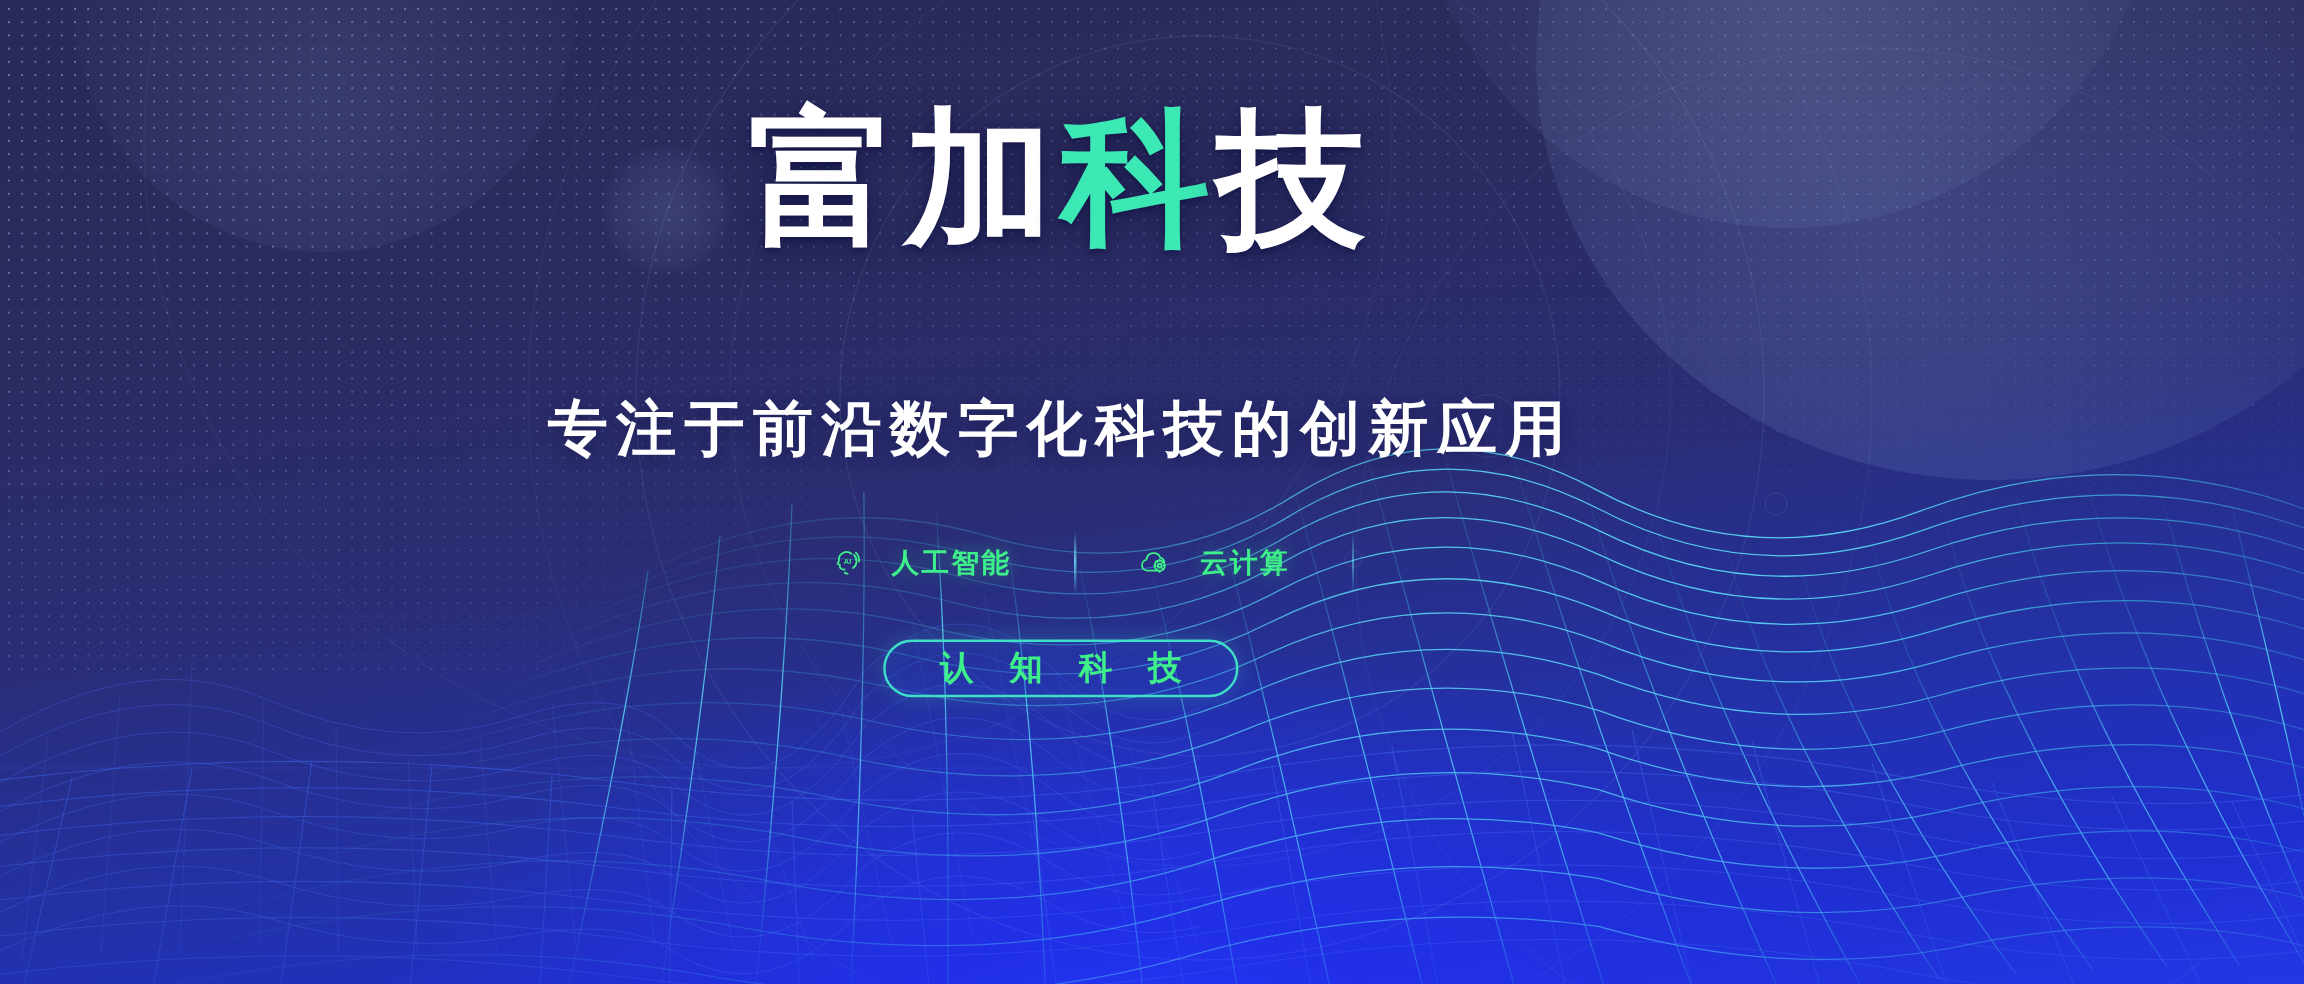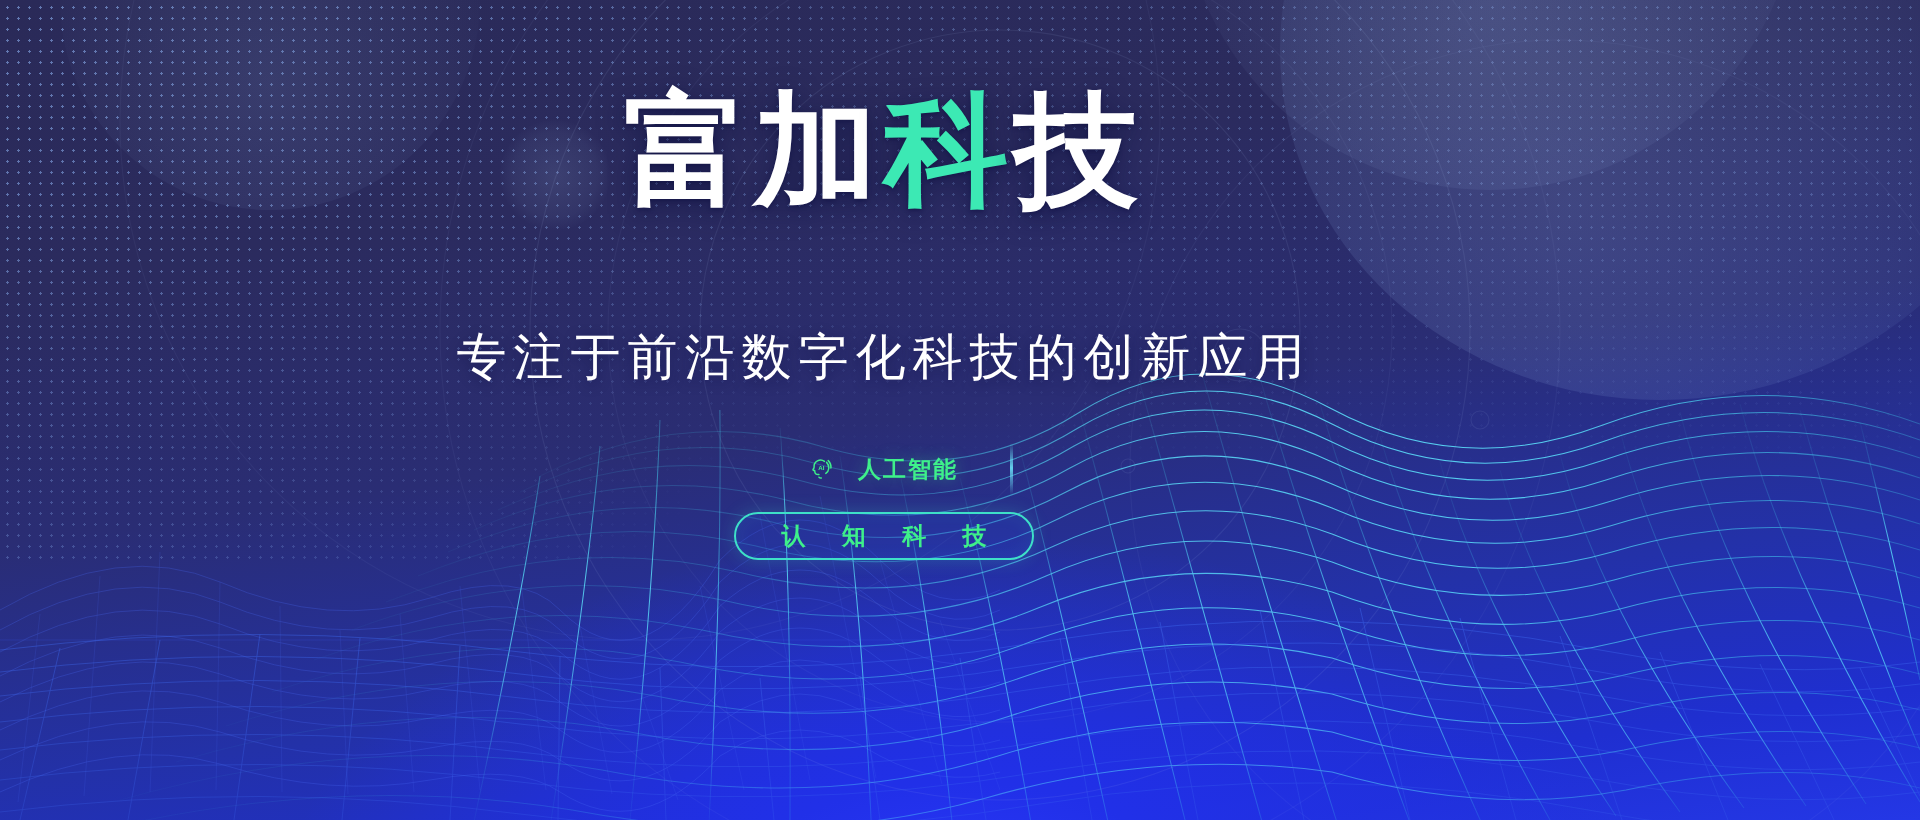--- a/index.html
+++ b/index.html
@@ -104,21 +104,21 @@
     letter-spacing: 6px;
     text-shadow: 0 6px 26px rgba(10,12,60,.55), 0 2px 4px rgba(10,12,60,.45);
     white-space: nowrap;
     position: relative;
   }
   .brand-title .accent { color: #3ce9b4; }
 
   .tagline {
     margin-top: 26px;
     font-size: 50px;
-    font-weight: 400;
+    font-weight: 700;
     color: #ffffff;
     letter-spacing: 7px;
     white-space: nowrap;
     text-shadow: 0 3px 14px rgba(10,12,60,.45);
   }
 
   .features {
     margin-top: 52px;
     display: flex;
     align-items: center;
@@ -147,40 +147,39 @@
     text-shadow: 0 0 16px rgba(62,240,138,.35);
   }
   .divider {
     width: 1px;
     height: 52px;
     background: linear-gradient(to bottom, rgba(90,230,255,0) 0%, rgba(110,235,255,.85) 48%, rgba(90,230,255,0) 100%);
     flex: 0 0 1px;
   }
 
   .cta {
-    margin-top: 17px;
+    margin-top: 38px;
     display: inline-flex;
     align-items: center;
     justify-content: center;
     min-width: 256px;
     height: 48px;
     padding: 0 34px;
     border: 2px solid #3ee0c8;
     border-radius: 26px;
     background: rgba(40,70,225,0.18);
     color: #3ef08a;
-    font-size: 24px;
+    font-size: 28px;
     font-weight: 700;
     letter-spacing: 11px;
     text-indent: 11px;
     box-sizing: border-box;
     cursor: pointer;
     box-shadow: 0 0 18px rgba(62,224,200,.22), inset 0 0 18px rgba(62,224,200,.07);
     white-space: nowrap;
-    font-family: Liberation Mono, monospace;
   }
 </style>
 </head>
 <body>
 
 <div id="stage">
 
   <div class="dotgrid"></div>
   <div class="dotgrid left"></div>
 
@@ -346,20 +345,31 @@
           </svg>
         </span>
         <span class="flabel">人工智能</span>
       </div>
 
       <div class="divider"></div>
 
 
       <div class="divider"></div>
 
+      <div class="feature">
+        <span class="ficon">
+          <svg viewBox="0 0 26 26" fill="none" stroke="#3ef08a" stroke-width="1.5" stroke-linecap="round" stroke-linejoin="round">
+            <path d="M17.6 19.6H7.2A4.7 4.7 0 0 1 6.4 10.3 6 6 0 0 1 17.9 8.6a4.6 4.6 0 0 1 3.4 4.1"></path>
+            <circle cx="17.4" cy="15.4" r="4.3"></circle>
+            <circle cx="17.4" cy="15.4" r="1.6"></circle>
+            <path d="M17.4 11.1v-1M17.4 20.7v-1M21.7 15.4h-1M14.1 15.4h-1M20.4 12.4l-.7.7M15.1 18.4l-.7.7M20.4 18.4l-.7-.7M15.1 12.4l-.7-.7"></path>
+          </svg>
+        </span>
+        <span class="flabel">云计算</span>
+      </div>
 
       <div class="divider"></div>
 
 
     </div>
 
     <button class="cta">认 知 科 技</button>
 
   </div>
 </div>

